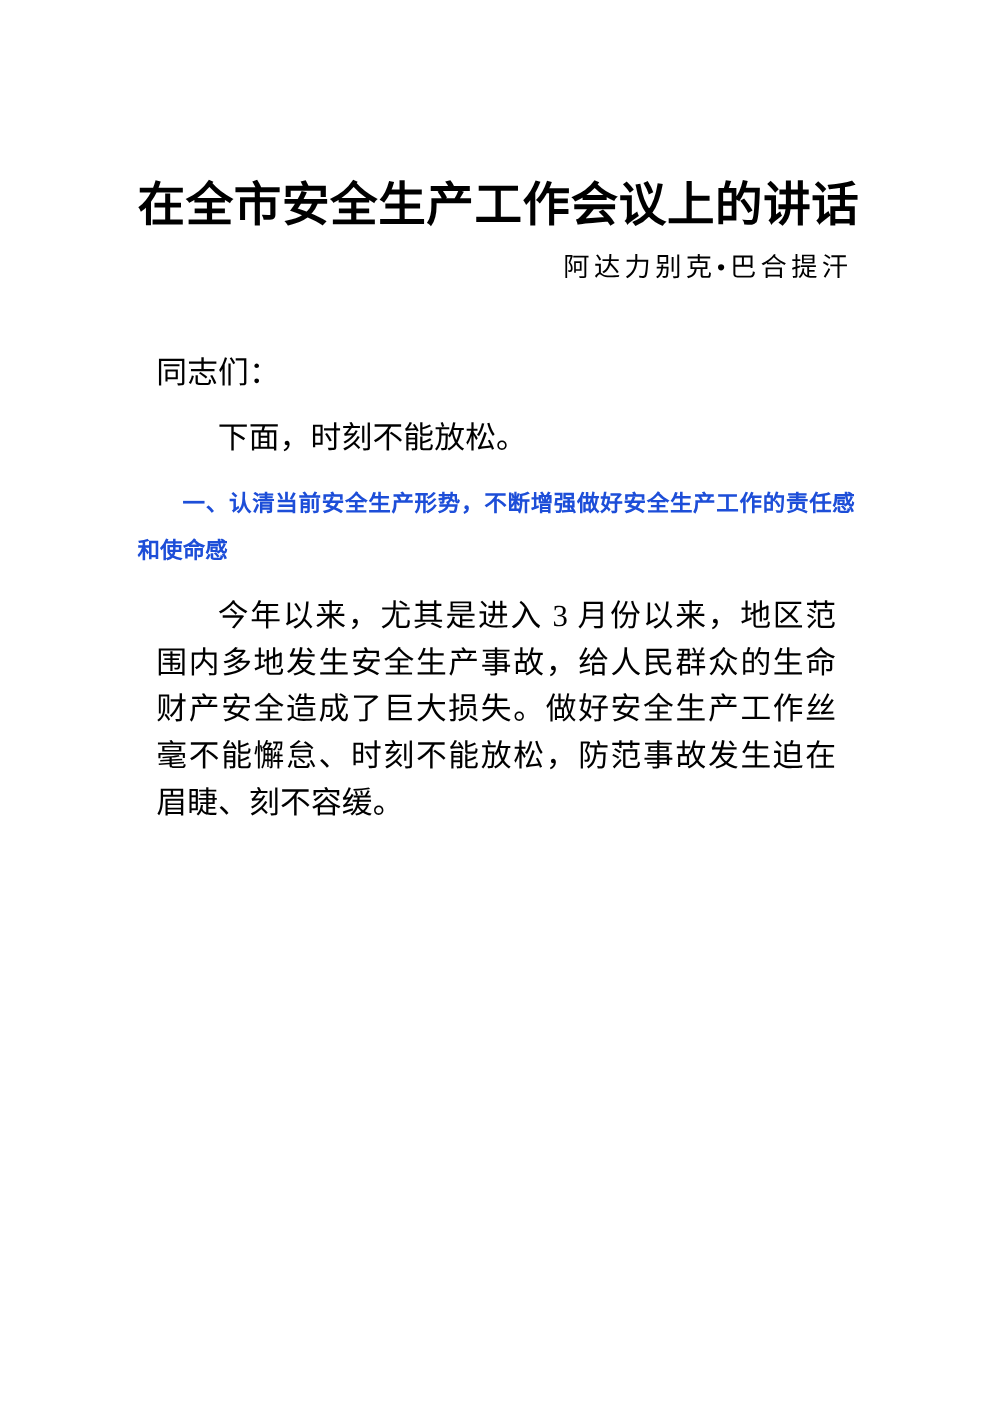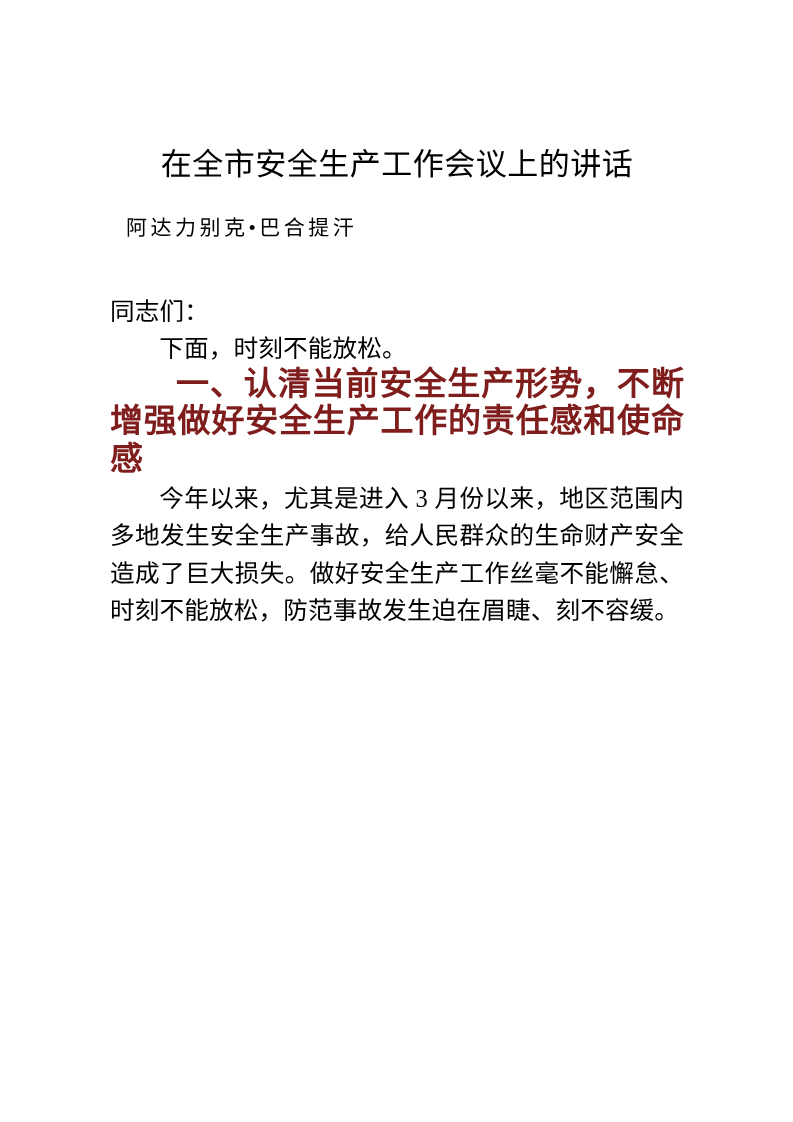--- a/index.html
+++ b/index.html
@@ -31,70 +31,70 @@
     top: 0;
     width: 574px;
   }
 
   
   .doc-title {
     margin: 0;
     padding: 0;
     text-align: center;
     font-family: "Liberation Serif", "DejaVu Serif", serif;
-    font-weight: 400;
-    font-size: 31px;
+    font-weight: 700;
+    font-size: 38px;
     line-height: 44px;
     letter-spacing: 0.5px;
     color: #000;
     white-space: nowrap;
   }
   .title-spacer-top { height: 143px; }
 
   .doc-subtitle {
-    margin: 16px;
+    margin: 2px;
     padding: 0;
-    text-align: left;
+    text-align: right;
     font-family: "Liberation Serif", "DejaVu Serif", serif;
     font-weight: 400;
     font-size: 21px;
     line-height: 38px;
     letter-spacing: 3.5px;
     color: #000;
     white-space: nowrap;
   }
   .subtitle-gap { height: 6px; }
 
   .lead-gap { height: 30px; }
 
   
   .para {
-    margin: 0;
+    margin: 15px;
     padding: 0;
     font-family: "Liberation Serif", "DejaVu Serif", serif;
     font-size: 24.6px;
     line-height: 37.4px;
     color: #000;
     text-align: justify;
     text-justify: inter-ideograph;
     letter-spacing: 0.15px;
     text-indent: 0;
   }
   .para.indent { text-indent: 2em; }
   .para.salutation { text-indent: 0; }
 
   
   .section-heading {
     margin: 0;
     padding: 0;
-    font-family: Liberation Mono, monospace;
+    font-family: Liberation Serif, serif;
     font-weight: 700;
-    font-size: 33px;
+    font-size: 18px;
     line-height: 37.4px;
-    color: #7f1d1d;
+    color: #1d4ed8;
     text-align: justify;
     text-justify: inter-ideograph;
     text-indent: 2em;
     letter-spacing: 0.1px;
   }
 </style>
 </head>
 <body>
 
 <div id="page" style="background: rgb(255, 255, 255); color: rgb(0, 0, 0); width: 793px; height: 1122px;">

